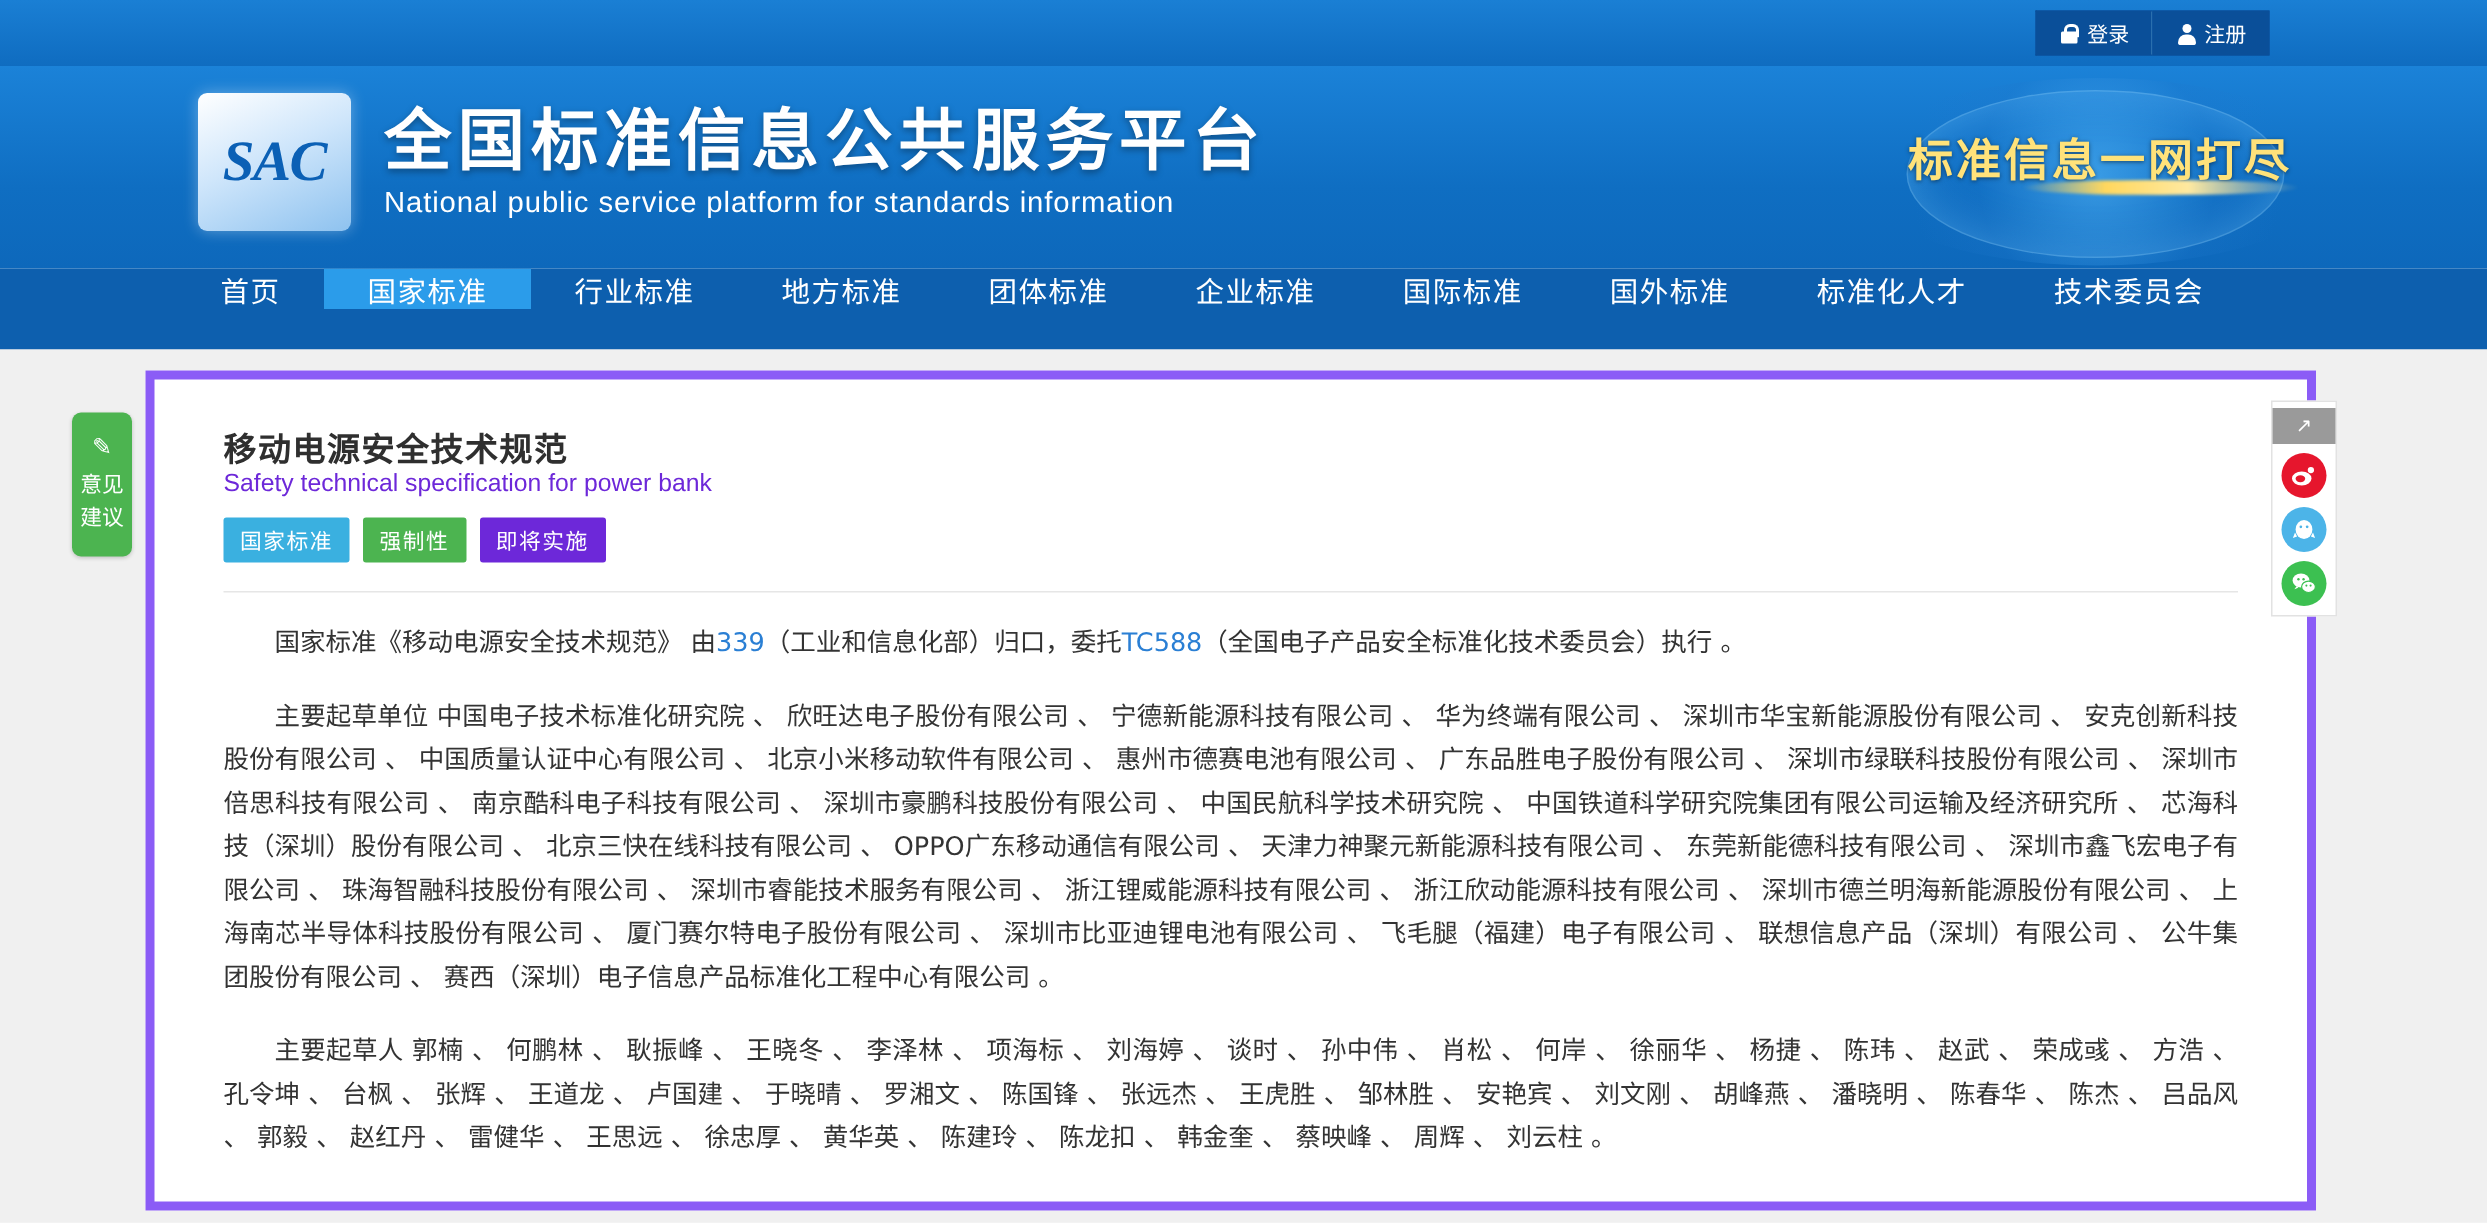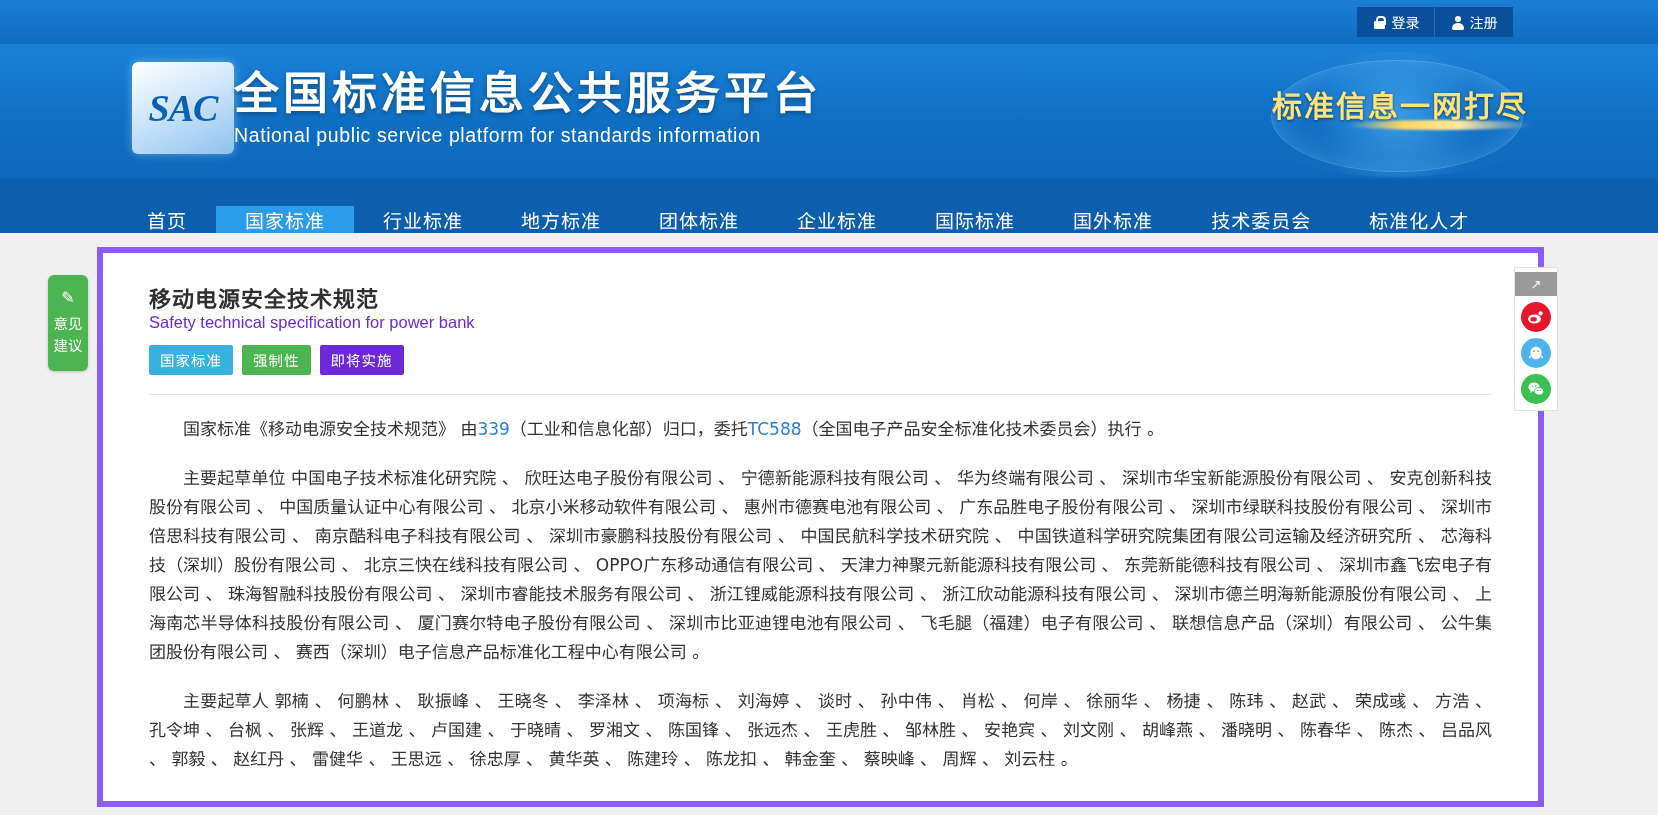--- a/index.html
+++ b/index.html
@@ -56,21 +56,21 @@
   
   .banner {
     height: 135px;
     position: relative;
     background: #1179cf;
     background: linear-gradient(180deg,#1b82d8 0%,#0f6ec2 60%,#0d68bb 100%);
     overflow: hidden;
   }
   .banner-inner {
     position: absolute; left: 132px; top: 18px;
-    display: flex; align-items: center; 
+    display: flex; align-items: center; gap: 22px;
   }
   .sac-logo {
     width: 102px; height: 92px;
     background: linear-gradient(155deg,#ffffff 0%,#cfe6fb 45%,#8ec2ef 100%);
     border-radius: 6px;
     display: flex; align-items: center; justify-content: center;
     box-shadow: 0 0 10px rgba(255,255,255,.35);
   }
   .sac-logo span {
     font-family: "Liberation Serif", serif;
@@ -121,21 +121,21 @@
     position:absolute; right: 125px; top: 76px; width: 185px; height: 10px;
     background: linear-gradient(90deg, rgba(255,220,110,0) 0%, #ffd75e 30%, #ffe9a0 60%, rgba(255,220,110,0) 100%);
     border-radius: 50%;
     filter: blur(1px);
   }
   
   .nav {
     height: 54px;
     background: #0d5fae;
     display: flex;
-    align-items: flex-end;
+    align-items: flex-start;
     padding-left: 118px;
   }
   .nav-item {
     color: #ffffff;
     font-size: 19px;
     padding: 0 29px;
     display: flex; align-items: center;
     cursor: pointer;
     white-space: nowrap;
     letter-spacing: 1px;
@@ -273,22 +273,22 @@
 
 <div class="nav">
   <div class="nav-item">首页</div>
   <div class="nav-item active">国家标准</div>
   <div class="nav-item">行业标准</div>
   <div class="nav-item">地方标准</div>
   <div class="nav-item">团体标准</div>
   <div class="nav-item">企业标准</div>
   <div class="nav-item">国际标准</div>
   <div class="nav-item">国外标准</div>
+  <div class="nav-item">标准化人才</div>
   <div class="nav-item">技术委员会</div>
-  <div class="nav-item">标准化人才</div>
 </div>
 
 <div class="page">
 
   <div class="feedback">
     <span class="pen">✎</span>
     <span>意见建议</span>
   </div>
 
   <div class="card">

